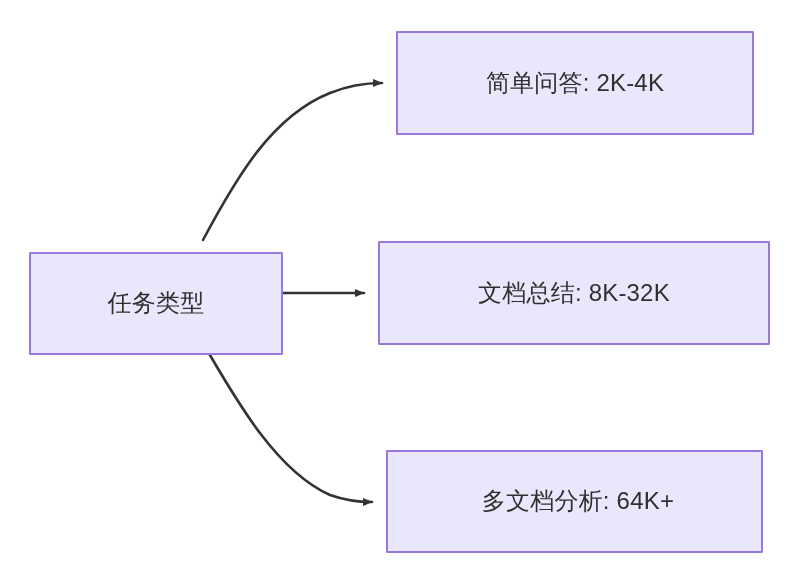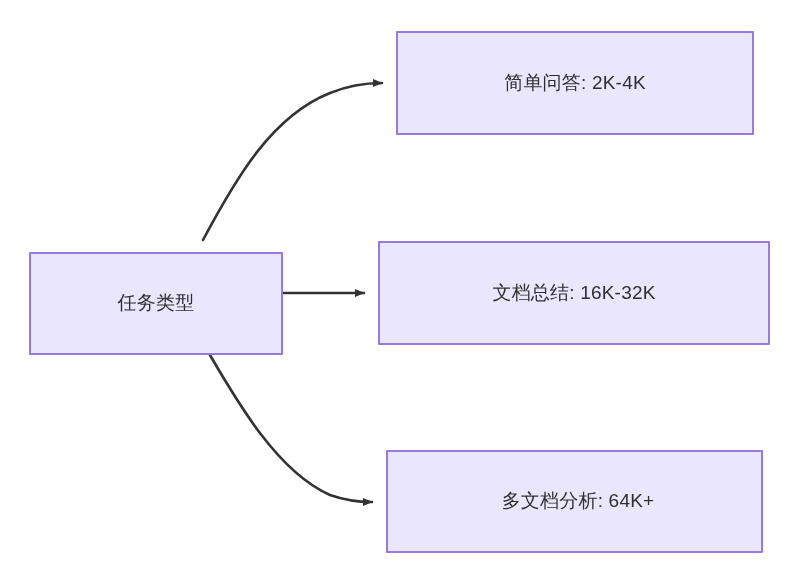--- a/index.html
+++ b/index.html
@@ -31,21 +31,21 @@
     box-sizing: border-box;
     display: flex;
     align-items: center;
     justify-content: center;
     background: #eae6fb;
     border: 2px solid #9a79dd;
     border-radius: 1px;
   }
   .node-label {
     color: #2f2f2f;
-    font-size: 19px;
+    font-size: 24px;
     line-height: 1.2;
     letter-spacing: 0.2px;
     white-space: nowrap;
     text-align: center;
   }
   
   #node-source {
     left: 29px;
     top: 252px;
     width: 254px;
@@ -92,20 +92,20 @@
 
   <div class="node" id="node-source">
     <span class="node-label">任务类型</span>
   </div>
 
   <div class="node" id="node-simple-qa">
     <span class="node-label">简单问答: 2K-4K</span>
   </div>
 
   <div class="node" id="node-doc-summary">
-    <span class="node-label">文档总结: 16K-32K</span>
+    <span class="node-label">文档总结: 8K-32K</span>
   </div>
 
   <div class="node" id="node-multi-doc">
     <span class="node-label">多文档分析: 64K+</span>
   </div>
 
 </div>
 
 </body></html>

